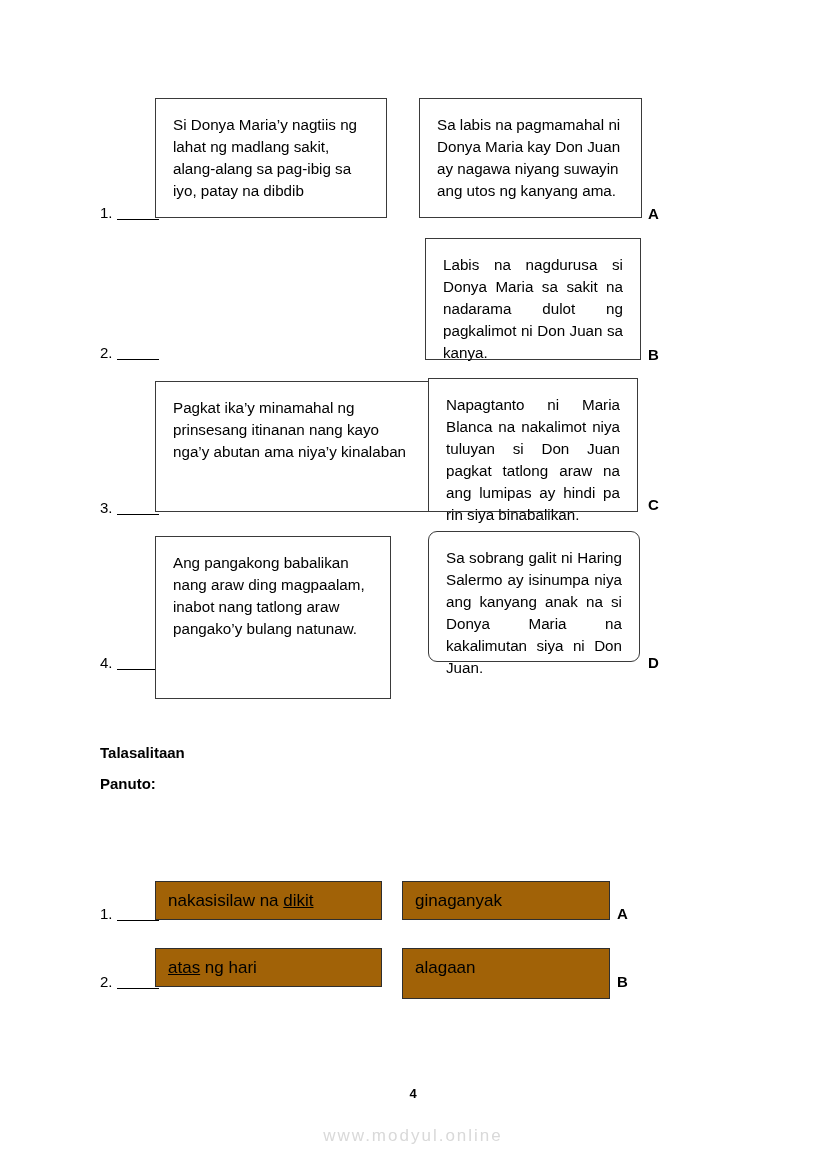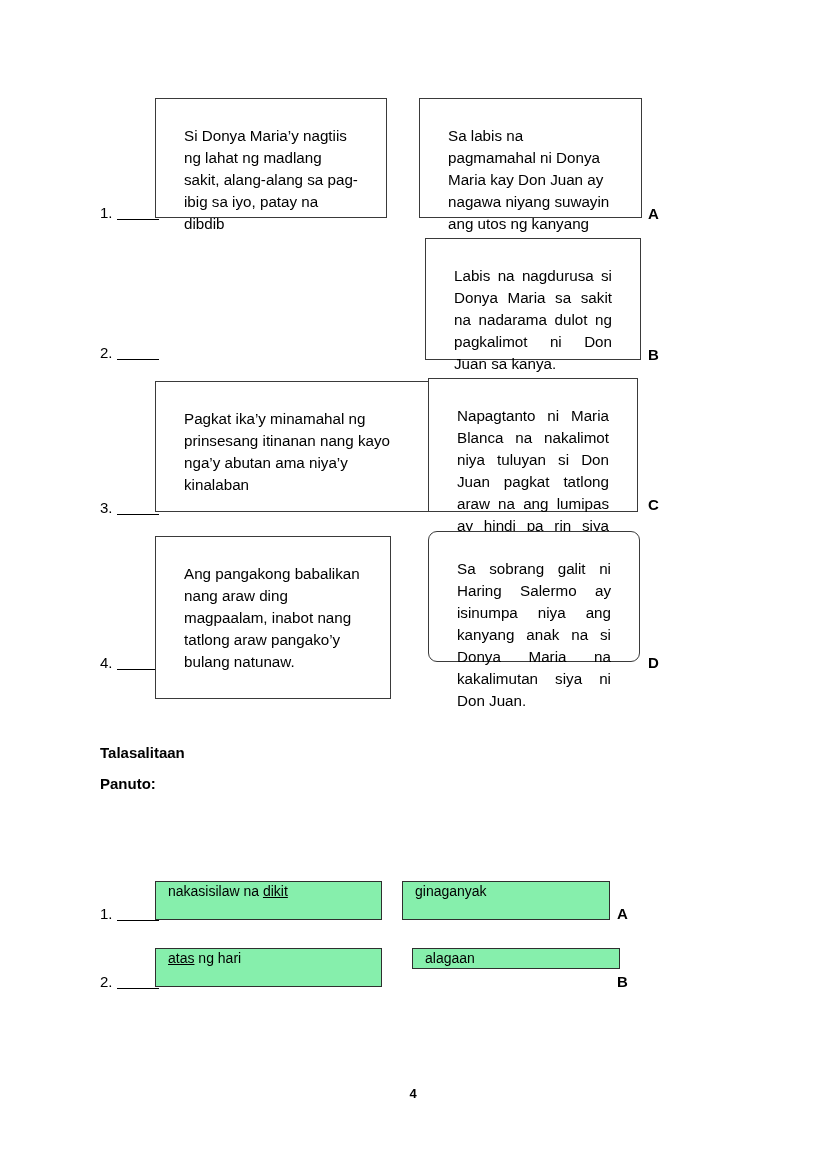--- a/index.html
+++ b/index.html
@@ -45,21 +45,21 @@
     color: #000;
   }
   .tbox.left-box {
     text-align: left;
   }
   .tbox.just {
     text-align: justify;
     text-align-last: left;
   }
   .tbox p {
-    margin: 12px;
+    margin: 1px;
   }
 
   .letter {
     position: absolute;
     font-size: 15px;
     font-weight: bold;
     line-height: 1;
     color: #000;
   }
 
@@ -81,23 +81,23 @@
   .panuto .body {
     display: block;
     margin-left: 63px;
     margin-top: -22px;
   }
 
   .vbox {
     position: absolute;
     box-sizing: border-box;
     border: 1.6px solid #2f2f2f;
-    background: #86efac;
-    padding: 0 12px;
-    font-size: 14px;
+    background: #a16207;
+    padding: 8px 12px;
+    font-size: 17px;
     line-height: 1.3;
     color: #000;
   }
   .u {
     text-decoration: underline;
   }
 
   
   .page-number {
     position: absolute;
@@ -179,20 +179,21 @@
     <span>ginaganyak</span>
   </div>
   <div class="letter" style="left:617px; top:906px;">A</div>
 
   <div class="num-label" style="left:100px; top:974px;">
     <span>2.</span><span class="blank"></span>
   </div>
   <div class="vbox" style="left:155px; top:948px; width:227px; height:39px;">
     <span></span><span class="u">atas</span><span> ng hari</span>
   </div>
-  <div class="vbox" style="left:402px; top:948px; width:208px; height:21px;margin-left:10px;">
+  <div class="vbox" style="left:402px; top:948px; width:208px; height:51px;">
     <span>alagaan</span>
   </div>
   <div class="letter" style="left:617px; top:974px;">B</div>
 
   <div class="page-number" style="top:1086px;">4</div>
+  <div class="watermark" style="top:1126px;">www.modyul.online</div>
 
 </div>
 
 </body></html>

